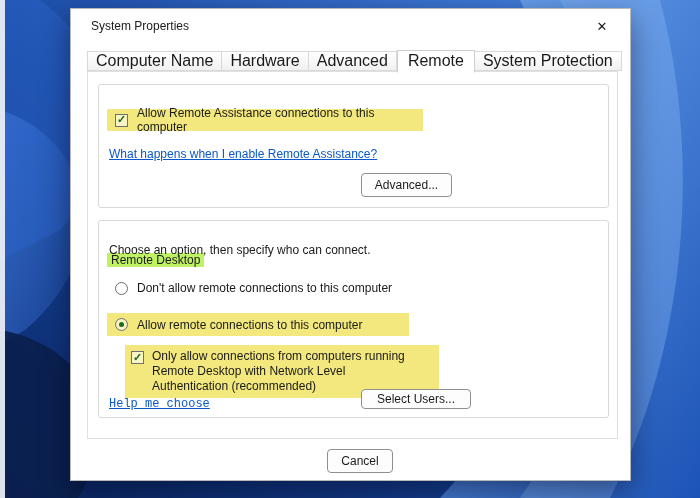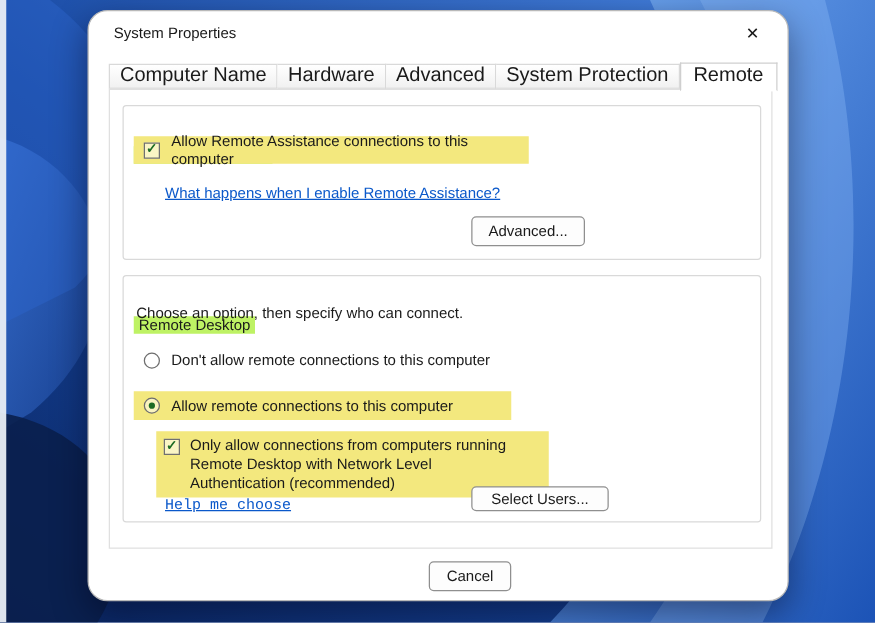--- a/index.html
+++ b/index.html
@@ -15,21 +15,21 @@
   body{
     width:700px;height:498px;overflow:hidden;position:relative;
     font-family:"Liberation Sans",sans-serif;font-size:12px;color:#1a1a1a;
     background:#123a8c;
   }
   .wallpaper{position:absolute;inset:0;}
 
   
   .dialog{
     position:absolute;left:70px;top:8px;width:561px;height:473px;
-    background:#fff;border:1px solid #b9b9b9;border-radius:16px;
+    background:#fff;border:1px solid #b9b9b9;border-radius:0;
     box-shadow:0 10px 28px rgba(0,0,20,.45);
   }
   .titlebar{position:absolute;left:0;top:0;right:0;height:34px;}
   .titlebar .title{position:absolute;left:20px;top:0;line-height:34px;font-size:12px;}
   .close-btn{
     position:absolute;right:10px;top:3px;width:36px;height:28px;
     background:none;border:none;display:flex;align-items:center;justify-content:center;
     font-size:13px;color:#1a1a1a;cursor:default;font-family:inherit;border-radius:4px;
   }
 
@@ -69,26 +69,26 @@
     display:inline-flex;align-items:center;justify-content:center;flex:none;
   }
   .checkbox .check{font-size:11px;font-weight:700;color:var(--check);line-height:1;margin-top:-1px;}
   .radio{
     width:13px;height:13px;border:1px solid #6e6e6e;border-radius:50%;
     background:#fff;flex:none;position:relative;
   }
   .radio.selected{background:rgba(255,255,255,.5);}
   .radio.selected::after{content:"";position:absolute;inset:3px;border-radius:50%;background:var(--check);}
 
-  .link{color:var(--link);text-decoration:underline;cursor:default;margin-left:23px;}
+  .link{color:var(--link);text-decoration:underline;cursor:default;}
 
   .btn{
     font-family:inherit;font-size:12px;color:#1a1a1a;
     background:#fdfdfd;border:1px solid var(--border-gray);border-radius:4px;
-    display:flex;align-items:center;justify-content:center;cursor:default;margin-left:16px;
+    display:flex;align-items:center;justify-content:center;cursor:default;
   }
   .btn.default{border-color:var(--accent);}
 
   
   .ra-check-row{position:absolute;left:8px;top:24px;width:316px;height:22px;padding-left:8px;display:flex;align-items:center;gap:9px;}
   .ra-link{position:absolute;left:10px;top:62px;}
   .ra-advanced{position:absolute;left:262px;top:88px;width:91px;height:24px;}
 
   
   .rd-instruction{position:absolute;left:10px;top:22px;}
@@ -139,22 +139,22 @@
     <span class="title">System Properties</span>
     <button class="close-btn">
       <span>✕</span>
     </button>
   </div>
 
   <div class="tabstrip">
     <div class="tab">Computer Name</div>
     <div class="tab">Hardware</div>
     <div class="tab">Advanced</div>
+    <div class="tab active">Remote</div>
     <div class="tab">System Protection</div>
-    <div class="tab active">Remote</div>
   </div>
 
   <div class="page">
 
     <div class="group group-ra">
       <span class="legend">Remote Assistance</span>
 
       <div class="opt-row ra-check-row hl">
         <span class="checkbox checked">
           <span class="check">✓</span>

